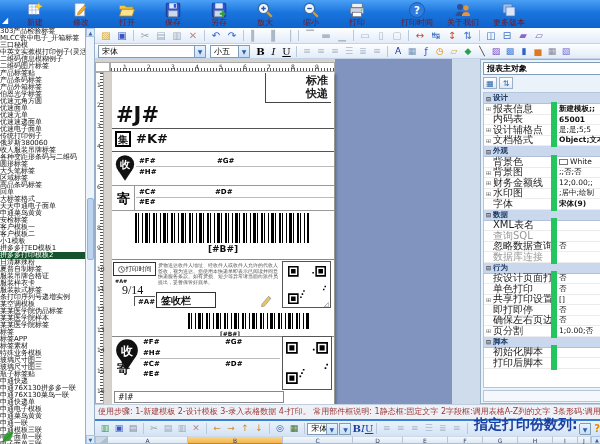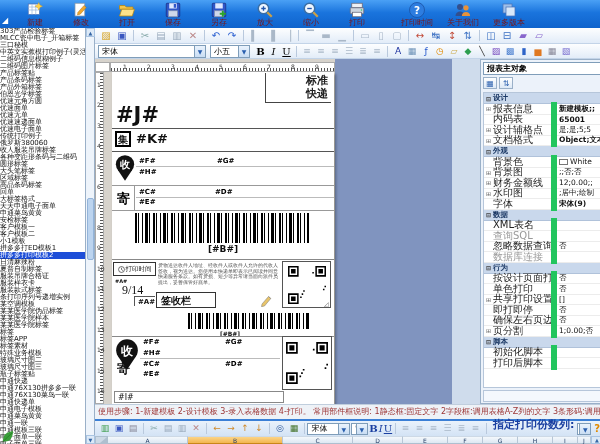--- a/index.html
+++ b/index.html
@@ -26,21 +26,21 @@
   .tbsep { width:1px; height:11px; background:#b9c9dd; margin:0 3px; }
   .combo { height:13px; background:#fff; border:1px solid #7f9db9; display:flex; align-items:center; font-size:8px; padding-left:3px; position:relative; }
   .combo .arrow { position:absolute; right:0; top:0; width:11px; height:100%;
     background:linear-gradient(#eaf3fd,#c9ddf3); border-left:1px solid #7f9db9; color:#2a5fae; font-size:6px; text-align:center; line-height:12px; }
   .biu { width:13px; height:13px; text-align:center; line-height:13px; font-family:"DejaVu Serif",serif; font-size:10px; }
 
   
   #sidebar { position:absolute; left:0; top:28px; width:86px; height:416px; background:#fff;
     border-right:1px solid #9ab0c8; overflow:hidden; }
   .sb-item { font-size:7px; line-height:7px; height:7px; white-space:nowrap; color:#111; cursor:pointer; }
-  .sb-item.sel { background:#1d4ed8; color:#fff; }
+  .sb-item.sel { background:#14532d; color:#fff; }
   #sidebar-scroll { position:absolute; left:86px; top:28px; width:9px; height:416px; background:#eef4fb; border-right:1px solid #9ab0c8; }
   #sidebar-thumb { position:absolute; left:1px; top:170px; width:7px; height:62px; background:#bcd4ef; border:1px solid #93b4da; border-radius:2px; }
   .sb-arrow { position:absolute; left:0; width:9px; height:9px; font-size:5px; color:#3566a5; text-align:center; line-height:9px; background:#dcE9f7; border:1px solid #a9c4e2; }
   #plant-icon { position:absolute; left:2px; top:430px; }
 
   
   #canvas { position:absolute; left:95px; top:59px; width:357px; height:345px; background:#d7d3cc; overflow:hidden; }
   #canvas-blue { position:absolute; left:240px; top:0; width:117px; height:345px; background:#8094bf; }
   #ruler-corner { position:absolute; left:0; top:3px; width:15px; height:10px; background:#fff; border:1px solid #aaa; }
   #h-ruler { position:absolute; left:15px; top:3px; width:225px; height:10px; background:#fff; border:1px solid #aaa;
@@ -108,21 +108,21 @@
   .pg-arrow { position:absolute; left:0; width:9px; height:9px; font-size:5px; color:#3566a5; text-align:center; line-height:9px; background:#dce9f7; border:1px solid #a9c4e2; }
   #rp-desc { position:absolute; left:2px; top:330px; width:143px; height:12px; background:#f4f8fd; border:1px solid #b6c6da; }
 
   
   #status-bar { position:absolute; left:95px; top:404px; width:505px; height:15px; background:#eef2f7; border-top:1px solid #c0cedd;
     font-size:8px; line-height:14px; color:#9c3434; white-space:nowrap; overflow:hidden; padding-left:3px; }
 
   
   #bottom-toolbar { position:absolute; left:95px; top:419px; width:505px; height:17px;
     background:linear-gradient(#eaf2fb,#d3e3f5); border-top:2px solid #3a7fd6; display:flex; align-items:center; padding-left:3px; }
-  #copies-label { color:#1a3fa0; font-weight:bold; font-size:11px; margin:0 2px 8px 4px; white-space:nowrap; }
+  #copies-label { color:#1a3fa0; font-weight:bold; font-size:14px; margin:0 2px 8px 4px; white-space:nowrap; }
   #copies-combo { width:26px; }
   #help-orange { color:#e08a00; font-size:10px; font-weight:bold; margin-left:3px; }
 
   
   #sheet-header { position:absolute; left:95px; top:436px; width:505px; height:8px; display:flex; background:#dce8f4; }
   #sheet-corner { width:13px; height:8px; background:#cdd9e6; border:1px solid #aebfcf; position:relative; flex:none; }
   #sheet-corner:after { content:""; position:absolute; right:0; bottom:0; border-left:7px solid transparent; border-bottom:6px solid #aebfcf; }
   .sheet-col { height:8px; border-right:1px solid #b7c6d6; border-top:1px solid #cdd9e6; border-bottom:1px solid #aebfcf;
     font-size:6px; line-height:7px; text-align:center; color:#223c66; flex:none; background:linear-gradient(#f4f8fc,#dde8f3); }
   .sheet-col.hl { background:linear-gradient(#fbd488,#f3b54f); border-bottom:1px solid #c98619; }

